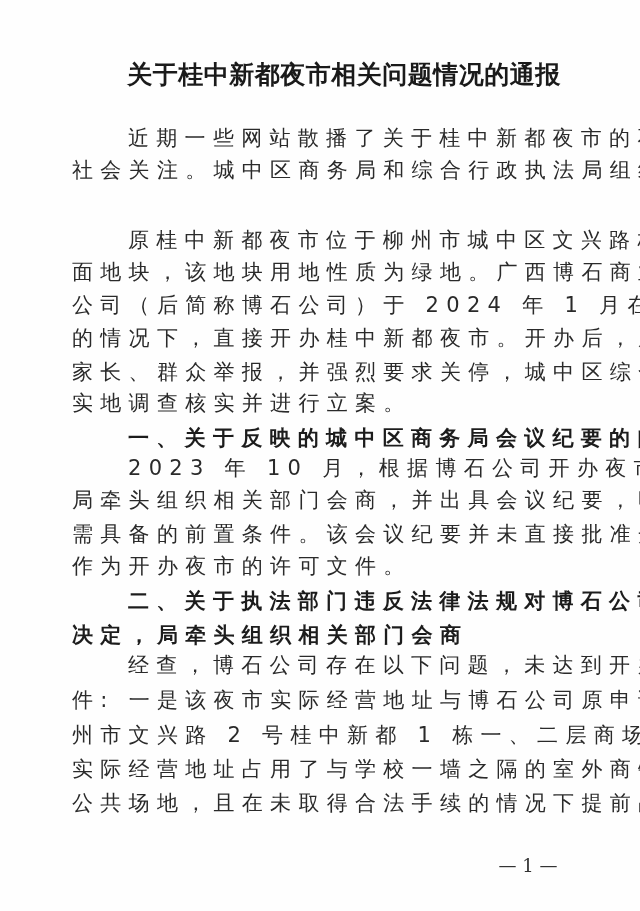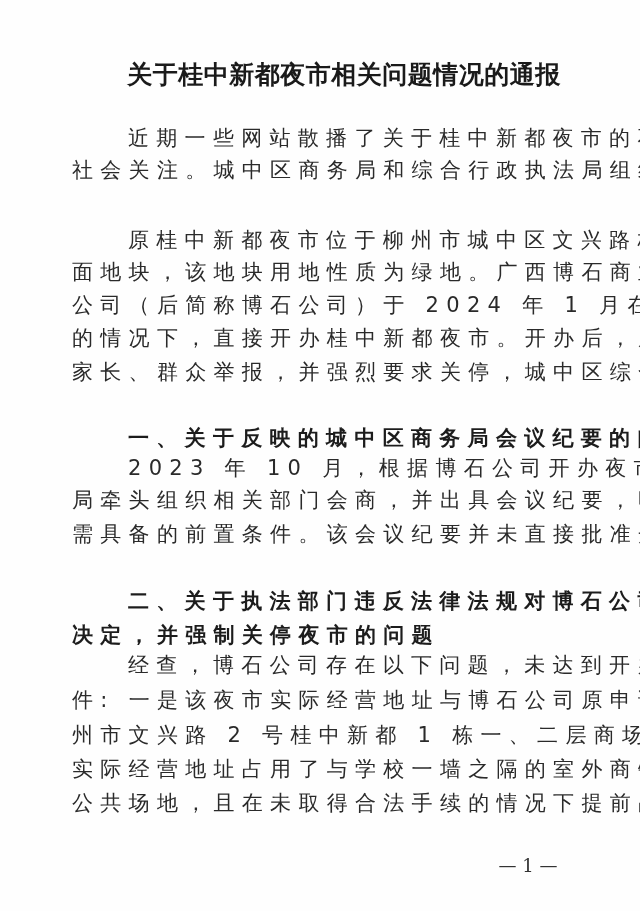--- a/index.html
+++ b/index.html
@@ -71,28 +71,30 @@
   <div class="title">关于桂中新都夜市相关问题情况的通报</div>
 
   <div class="line indent" style="top:123px">近期一些网站散播了关于桂中新都夜市的不实报道，引发</div>
   <div class="line" style="top:155px">社会关注。城中区商务局和综合行政执法局组织核查，现将情</div>
 
   <div class="line indent" style="top:225px">原桂中新都夜市位于柳州市城中区文兴路桂中新都小区南</div>
   <div class="line" style="top:257px">面地块，该地块用地性质为绿地。广西博石商业管理有限责任</div>
   <div class="line" style="top:290px">公司（后简称博石公司）于 2024 年 1 月在未取得任何合法手续</div>
   <div class="line" style="top:323px">的情况下，直接开办桂中新都夜市。开办后，周边学校师生、</div>
   <div class="line" style="top:357px">家长、群众举报，并强烈要求关停，城中区综合行政执法局经</div>
+  <div class="line" style="top:388px">实地调查核实并进行立案。</div>
 
   <div class="line indent heading" style="top:423px">一、关于反映的城中区商务局会议纪要的问题</div>
   <div class="line indent" style="top:453px">2023 年 10 月，根据博石公司开办夜市的申请，城中区商务</div>
   <div class="line" style="top:485px">局牵头组织相关部门会商，并出具会议纪要，明确了开办夜市</div>
   <div class="line" style="top:519px">需具备的前置条件。该会议纪要并未直接批准开办夜市，不能</div>
+  <div class="line" style="top:551px">作为开办夜市的许可文件。</div>
 
   <div class="line indent heading" style="top:586px">二、关于执法部门违反法律法规对博石公司作出行政处罚</div>
-  <div class="line heading" style="top:620px">决定，并强制关停夜市的问题</div>
+  <div class="line heading" style="top:620px">决定，局牵头组织相关部门会商</div>
   <div class="line indent" style="top:650px">经查，博石公司存在以下问题，未达到开办夜市的前置条</div>
   <div class="line" style="top:685px">件: 一是该夜市实际经营地址与博石公司原申请开办的地址（柳</div>
   <div class="line" style="top:720px">州市文兴路 2 号桂中新都 1 栋一、二层商场及地下室）不符，</div>
   <div class="line" style="top:754px">实际经营地址占用了与学校一墙之隔的室外商铺停车场及其他</div>
   <div class="line" style="top:788px">公共场地，且在未取得合法手续的情况下提前占用经营。二是</div>
 
   <div class="page-number">— 1 —</div>
 </div>
 
 </body></html>

